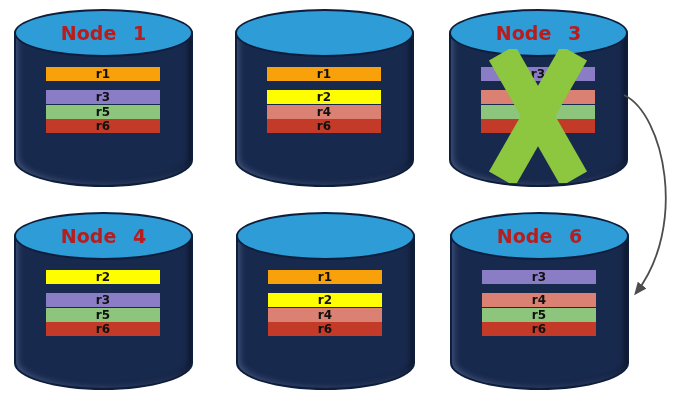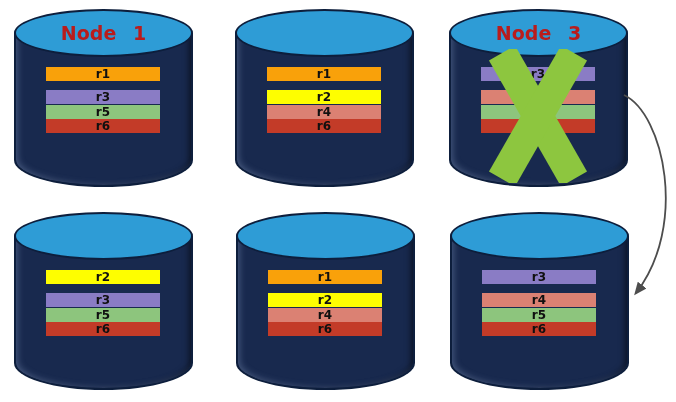--- a/index.html
+++ b/index.html
@@ -80,38 +80,40 @@
     <div class="bar bar-3" style="background-color: rgb(195, 59, 40);"><span></span></div>
     <svg class="fail-x" viewBox="0 0 106 134" preserveAspectRatio="none">
       <line x1="17" y1="4" x2="89" y2="130" stroke-width="30" stroke-linecap="butt" style="stroke: rgb(141, 198, 63);"></line>
       <line x1="89" y1="4" x2="17" y2="130" stroke-width="30" stroke-linecap="butt" style="stroke: rgb(141, 198, 63);"></line>
     </svg>
   </div>
 
   <div class="node n4">
     <div class="cyl-body" style="background-color: rgb(24, 41, 78);"></div>
     <div class="cyl-top" style="background-color: rgb(46, 156, 214);"></div>
+    <div class="node-title">Node 4</div>
     <div class="bar bar-0" style="background-color: rgb(254, 254, 0);"><span>r2</span></div>
     <div class="bar bar-1" style="background-color: rgb(138, 124, 197);"><span>r3</span></div>
     <div class="bar bar-2" style="background-color: rgb(141, 197, 125);"><span>r5</span></div>
     <div class="bar bar-3" style="background-color: rgb(195, 59, 40);"><span>r6</span></div>
   </div>
 
   <div class="node n5">
     <div class="cyl-body" style="background-color: rgb(24, 41, 78);"></div>
     <div class="cyl-top" style="background-color: rgb(46, 156, 214);"></div>
     <div class="bar bar-0" style="background-color: rgb(249, 161, 10);"><span>r1</span></div>
     <div class="bar bar-1" style="background-color: rgb(254, 254, 0);"><span>r2</span></div>
     <div class="bar bar-2" style="background-color: rgb(219, 129, 115);"><span>r4</span></div>
     <div class="bar bar-3" style="background-color: rgb(195, 59, 40);"><span>r6</span></div>
   </div>
 
   <div class="node n6">
     <div class="cyl-body" style="background-color: rgb(24, 41, 78);"></div>
     <div class="cyl-top" style="background-color: rgb(46, 156, 214);"></div>
+    <div class="node-title">Node 6</div>
     <div class="bar bar-0" style="background-color: rgb(138, 124, 197);"><span>r3</span></div>
     <div class="bar bar-1" style="background-color: rgb(219, 129, 115);"><span>r4</span></div>
     <div class="bar bar-2" style="background-color: rgb(141, 197, 125);"><span>r5</span></div>
     <div class="bar bar-3" style="background-color: rgb(195, 59, 40);"><span>r6</span></div>
   </div>
 
   <svg class="arrow-overlay" width="676" height="402" viewBox="0 0 676 402">
     <defs>
       <marker id="ah" markerWidth="13" markerHeight="11" refX="10" refY="5.5" orient="auto" markerUnits="userSpaceOnUse">
         <path d="M0,0 L13,5.5 L0,11 z" style="fill: rgb(77, 77, 77);"></path>

